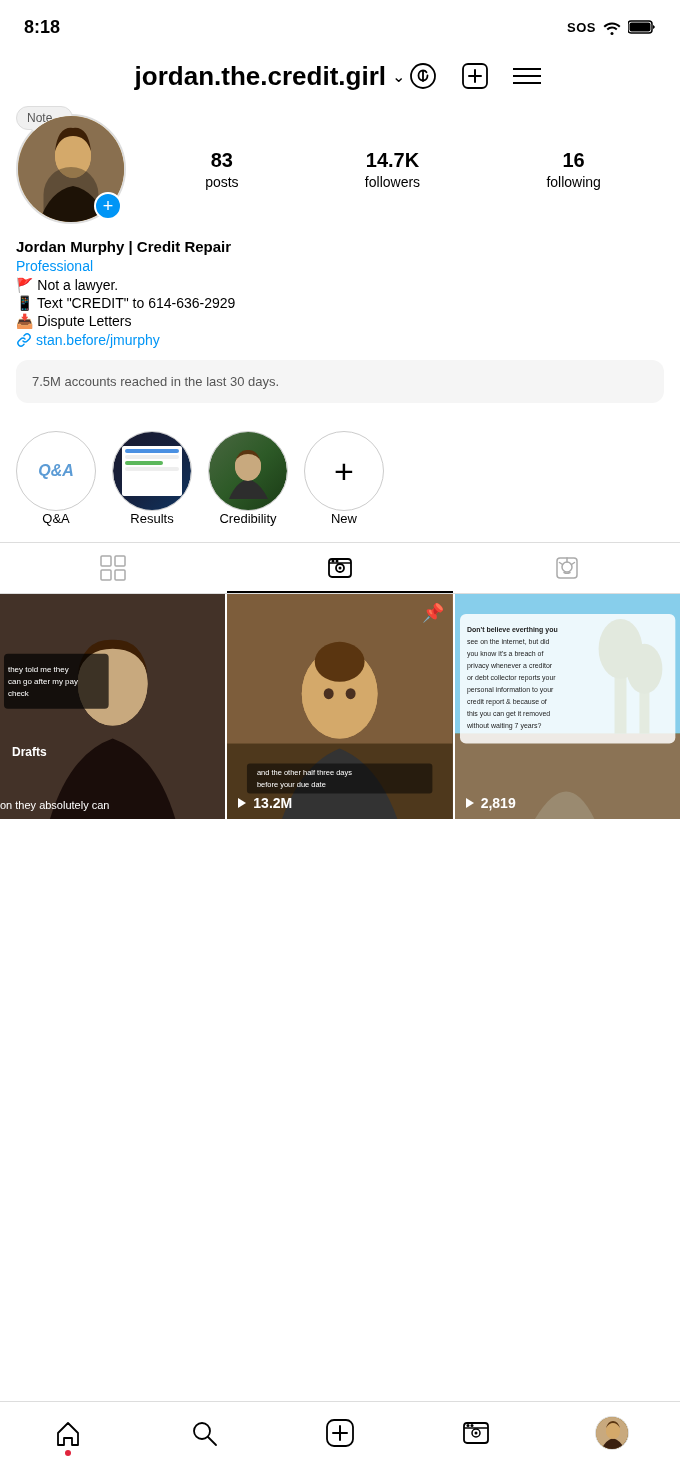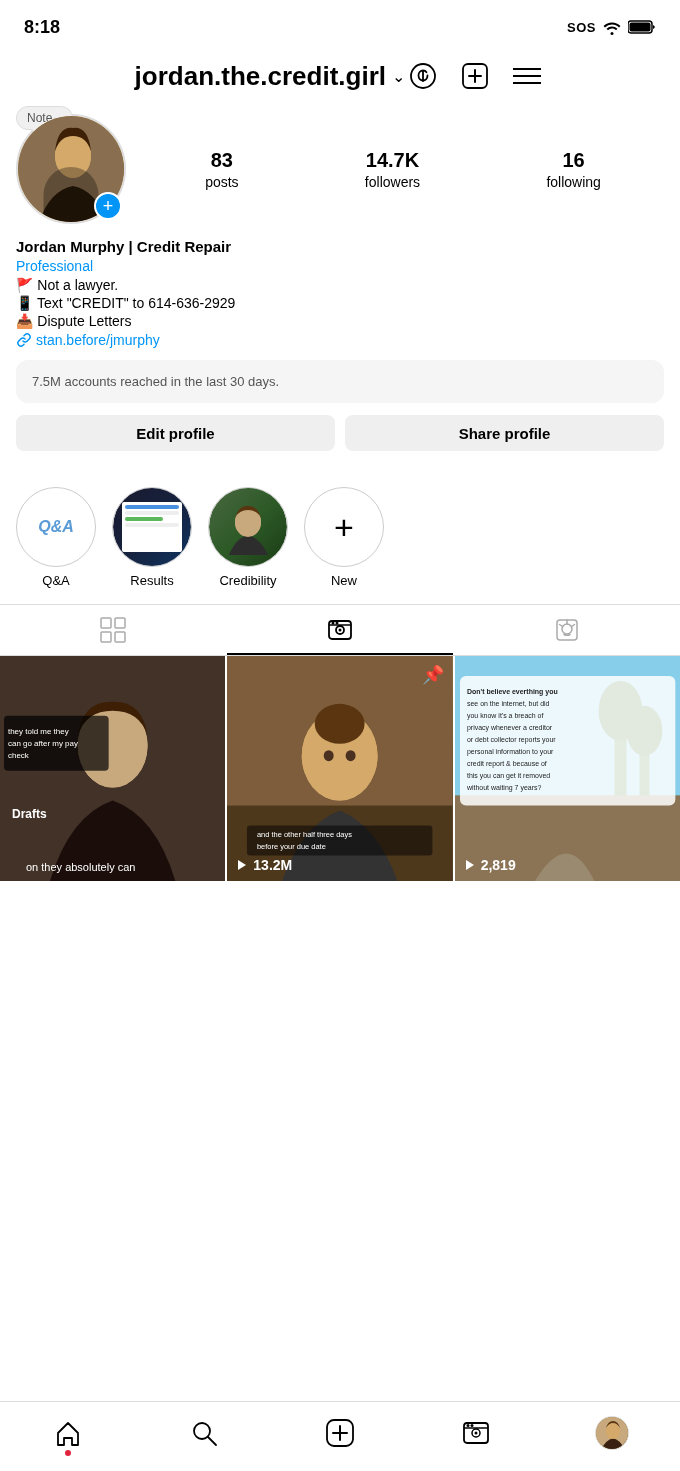--- a/index.html
+++ b/index.html
@@ -248,21 +248,20 @@
     .highlights-section {
       display: flex;
       gap: 16px;
       padding: 4px 16px 16px;
       overflow-x: auto;
     }
     .highlight-item {
       display: flex;
       flex-direction: column;
       align-items: center;
-      gap: 6px;
       cursor: pointer;
       flex-shrink: 0;
     }
     .highlight-circle {
       width: 80px;
       height: 80px;
       border-radius: 50%;
       border: 1px solid #ddd;
       display: flex;
       align-items: center;
@@ -587,24 +586,20 @@
           <path d="M9 7a3 3 0 00-4.24 0l-2 2a3 3 0 004.24 4.24l1-1" stroke="#0095f6" stroke-width="1.5" stroke-linecap="round"></path>
         </svg>
         <span>stan.before/jmurphy</span>
       </div>
     </div>
 
     <div class="pro-dashboard">
       <div class="pro-dashboard-sub">7.5M accounts reached in the last 30 days.</div>
     </div>
 
-    <div class="action-buttons">
-      <button class="action-btn">Edit profile</button>
-      <button class="action-btn">Share profile</button>
-    </div>
   </div>
 
   <div class="highlights-section">
 
     <div class="highlight-item">
       <div class="highlight-circle highlight-qa">
         <span class="highlight-qa-text">Q&amp;A</span>
       </div>
       <span class="highlight-label">Q&amp;A</span>
     </div>
@@ -695,21 +690,21 @@
 
           <path d="M78 80 Q83 45 113 46 Q143 45 148 80 Q140 55 113 55 Q86 55 78 80Z" fill="#3d1f05"></path>
 
           <rect x="4" y="60" width="105" height="55" rx="4" fill="rgba(0,0,0,0.7)"></rect>
           <text x="8" y="78" fill="white" font-size="8" font-family="Arial">they told me they</text>
           <text x="8" y="90" fill="white" font-size="8" font-family="Arial">can go after my pay</text>
           <text x="8" y="102" fill="white" font-size="8" font-family="Arial">check</text>
         </svg>
       </div>
       <div class="grid-label-drafts">Drafts</div>
-      <div style="position:absolute;bottom:8px;left:26px;color:#fff;font-size:11px;">on they absolutely can</div>
+      <div style="position:absolute;bottom:8px;left:0;color:#fff;font-size:11px;">on they absolutely can</div>
     </div>
 
     <div class="grid-item">
       <div class="grid-item-bg grid-item-2">
         <svg width="100%" height="100%" viewBox="0 0 226 226">
           <rect width="226" height="226" fill="#c09060"></rect>
           <rect width="226" height="226" fill="#1a1205" opacity="0.4"></rect>
 
           <rect x="0" y="150" width="226" height="76" fill="#3a2a10" opacity="0.7"></rect>
 

